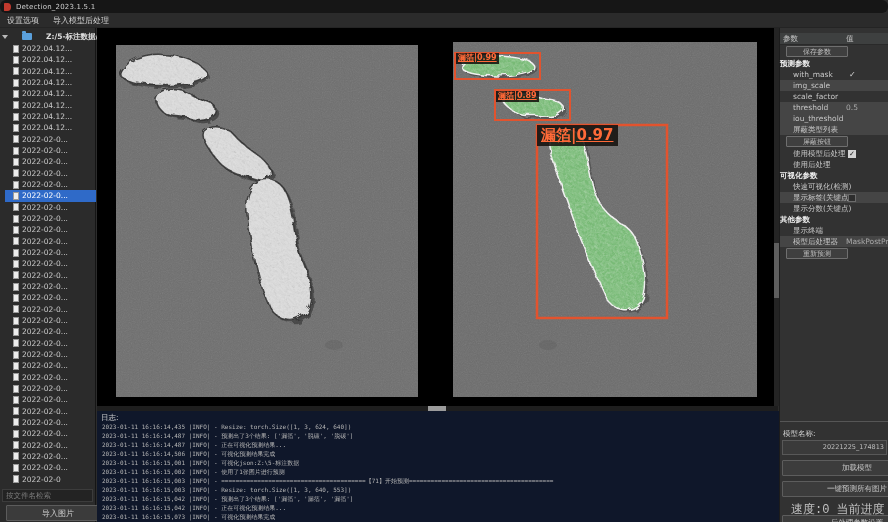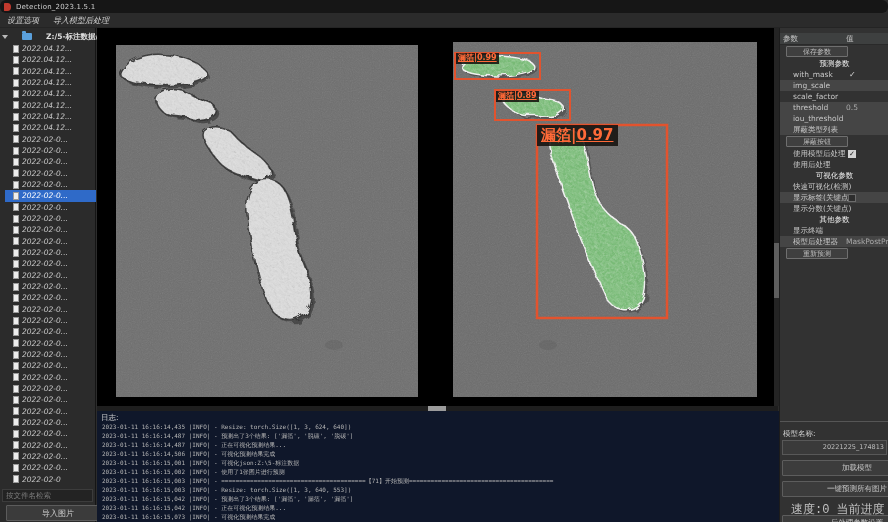--- a/index.html
+++ b/index.html
@@ -10,38 +10,38 @@
   
   .titlebar { position:absolute; left:0; top:0; width:888px; height:13px; background:#161616;
     display:flex; align-items:center;border-radius:6px; }
   .app-icon { width:7px; height:8px; margin-left:4px; background:#c23a2e;
     border-radius:1px 60% 60% 1px; }
   .titlebar-text { color:#cfcfcf; font-size:7px; margin-left:5px; letter-spacing:.2px; }
 
   
   .menubar { position:absolute; left:0; top:13px; width:888px; height:15px; background:#2b2b2b;
     display:flex; align-items:center; border-bottom:1px solid #242424; }
-  .menu-item { color:#d2d2d2; font-size:8px; padding:0 7px; height:15px; line-height:15px;font-style:italic; }
+  .menu-item { color:#d2d2d2; font-size:8px; padding:0 7px; height:15px; line-height:15px; }
 
   
   .sidebar { position:absolute; left:0; top:28px; width:96px; height:494px; background:#2b2b2b;
     border-right:1px solid #151515; }
   .tree-root { position:absolute; left:2px; top:3px; height:11px; display:flex; align-items:center; gap:14px;font-weight:bold; }
   .chevron-down-icon { width:0; height:0; border-left:3px solid transparent; border-right:3px solid transparent;
     border-top:4px solid #b9b9b9; }
   .folder-icon { width:10px; height:7px; background:#5aa0dc; border-radius:1px; position:relative; }
   .folder-icon::before { content:""; position:absolute; left:0; top:-2px; width:4px; height:2px;
     background:#5aa0dc; border-radius:1px 1px 0 0; }
   .tree-root-label { color:#e0e0e0; font-size:7.5px; white-space:nowrap; }
   .tree-items { position:absolute; left:0; top:15px; width:96px; height:446px; overflow:hidden; }
   .tree-item { height:11.34px; display:flex; align-items:center; gap:3px; padding-left:8px; margin-left:5px; }
   .tree-item.selected { background:var(--accent-blue,#2f6ac8); }
   .tree-item.selected .tree-label { color:#ffffff; }
   .doc-icon { width:6px; height:8px; background:#ededed; border:1px solid #9a9a9a; flex:0 0 auto; }
-  .tree-label { color:#c9c9c9; font-size:7.5px; white-space:nowrap;font-style:italic; }
+  .tree-label { color:#c9c9c9; font-size:7.5px; white-space:nowrap; }
   .tree-search { position:absolute; left:2px; top:461px; width:91px; height:13px; background:#232323;
     border:1px solid #3c3c3c; color:#bdbdbd; font-size:7.5px; padding:0 3px;
     font-family:"DejaVu Sans", sans-serif; }
   .tree-search::placeholder { color:#7d7d7d; }
   .import-btn { position:absolute; left:6px; top:477px; width:104px; height:16px; background:#3b3b3b;
     border:1px solid #5c5c5c; color:#cccccc; font-size:8px; border-radius:1px;
     font-family:"DejaVu Sans", sans-serif; }
 
   
   .image-stage { position:absolute; left:97px; top:28px; width:682px; height:378px; background:#000; }
@@ -74,21 +74,21 @@
     border-left:1px solid #1c1c1c; }
   .params-table { position:absolute; left:0; top:5px; width:109px; }
   .p-header { height:12px; background:#3e4040; border-bottom:1px solid #2a2a2a; position:relative;
     color:#c8c8c8; font-size:7.5px; line-height:12px; }
   .p-header .h1 { position:absolute; left:3px; }
   .p-header .h2 { position:absolute; left:66px; }
   .p-btnrow { height:13px; display:flex; align-items:center; }
   .p-btn { height:11px; width:62px; margin-left:6px; background:#3f3f3f; border:1px solid #6f6f6f;
     color:#bdbdbd; font-size:7px; border-radius:1px; line-height:8px; padding:0;
     font-family:"DejaVu Sans", sans-serif; }
-  .p-section { height:11px; line-height:11px; color:#ededed; font-weight:normal; font-size:7.5px; padding-left:0;text-align:center; }
+  .p-section { height:11px; line-height:11px; color:#ededed; font-weight:bold; font-size:7.5px; padding-left:0; }
   .p-row { height:11px; line-height:11px; position:relative; color:#c6c6c6; font-size:7.5px; }
   .p-row.band { background:#454545; }
   .p-row .p-label { position:absolute; left:13px; white-space:nowrap; }
   .p-row .p-value { position:absolute; left:66px; color:#a9a9a9; white-space:nowrap; }
   .p-row .p-check-glyph { position:absolute; left:69px; color:#d8d8d8; font-size:8px; }
   .cbx { position:absolute; left:68px; top:1.5px; width:8px; height:8px; }
   .cbx.checked { background:#d4d4d4; color:#1d1d1d; font-size:7px; line-height:8px; text-align:center; }
   .cbx.empty { background:#2d2d2d; border:1px solid #6b6b6b; }
 
   

